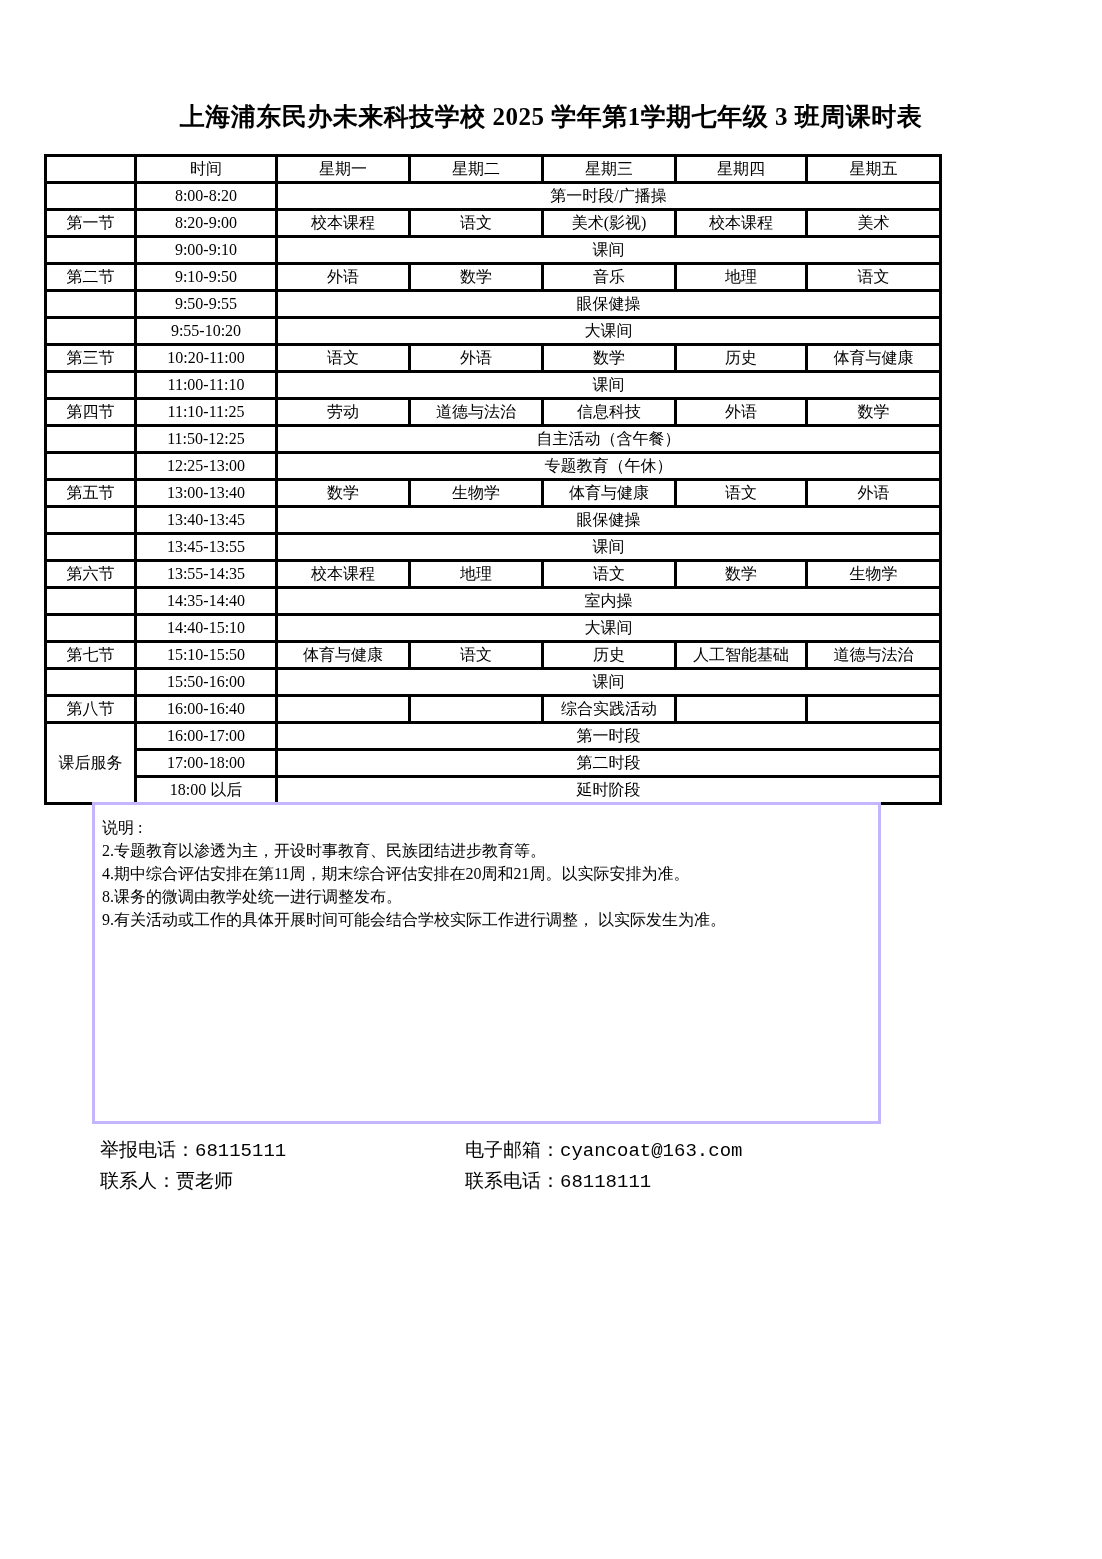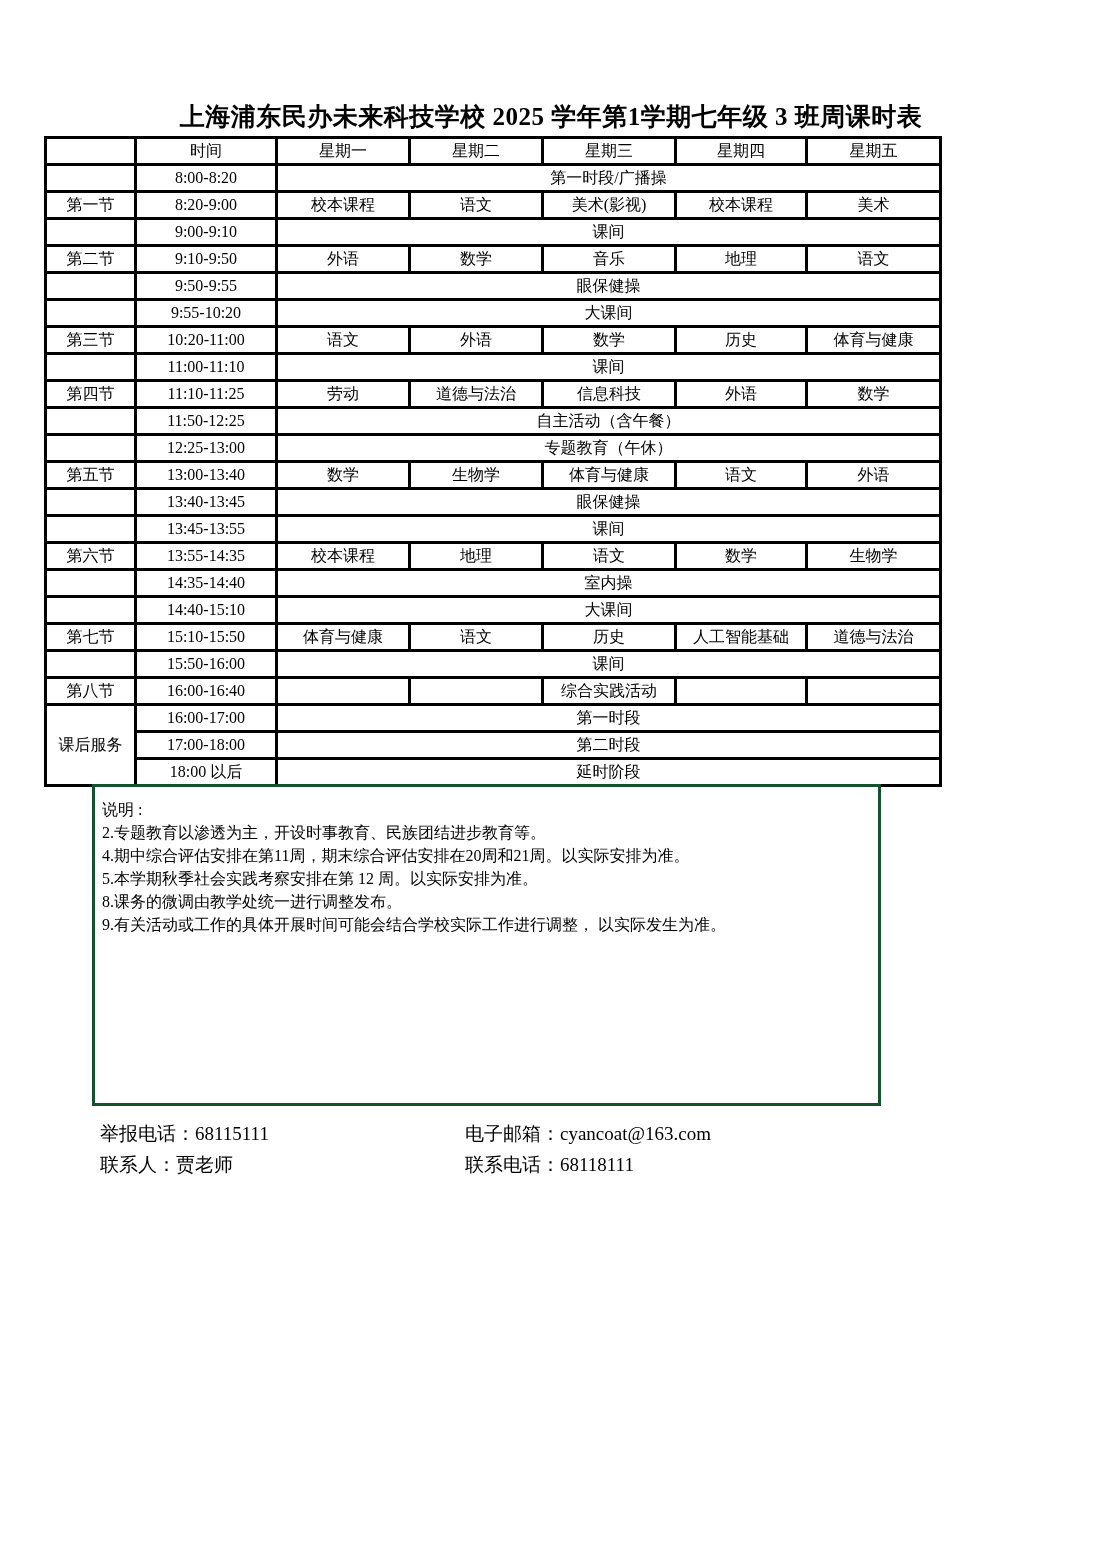--- a/index.html
+++ b/index.html
@@ -10,21 +10,21 @@
   }
   .page {
     position: relative;
     width: 1102px; height: 1559px;
     box-sizing: border-box;
     padding-top: 100px;
     background: #fff;
     overflow: hidden;
   }
   .doc-title {
-    margin: 0 0 3px 0;
+    margin: 0 0 21px 0;
     text-align: center;
     font-size: 25px;
     font-weight: bold;
     letter-spacing: 0.5px;
   }
   table.timetable {
     border-collapse: collapse;
     table-layout: fixed;
     margin-left: 44px;
   }
@@ -38,30 +38,31 @@
     padding: 0 2px;
     white-space: nowrap;
     overflow: hidden;
   }
   .notes-box {
     box-sizing: border-box;
     margin-left: 92px;
     margin-top: -3px;
     width: 789px;
     height: 322px;
-    border: 3px solid #14532d;
+    border: 3px solid #c4b5fd;
     padding: 11px 10px 0 7px;
   }
   .notes-box .note-line {
     font-size: 16px;
     line-height: 23px;
   }
   .contact-block {
     margin: 12px 0 0 100px;
     font-size: 19px;
+    font-family: Liberation Mono, monospace;
   }
   .contact-row {
     display: grid;
     grid-template-columns: 365px auto;
     line-height: 31px;
   }
 </style>
 </head>
 <body>
 
@@ -237,21 +238,20 @@
           <td colspan="5">延时阶段</td>
         </tr>
       </tbody>
   </table>
 
   <div class="notes-box">
     <div class="note-line">说明 :</div>
     <div>
         <div class="note-line">2.专题教育以渗透为主，开设时事教育、民族团结进步教育等。</div>
         <div class="note-line">4.期中综合评估安排在第11周，期末综合评估安排在20周和21周。以实际安排为准。</div>
-        <div class="note-line">5.本学期秋季社会实践考察安排在第 12 周。以实际安排为准。</div>
         <div class="note-line">8.课务的微调由教学处统一进行调整发布。</div>
         <div class="note-line">9.有关活动或工作的具体开展时间可能会结合学校实际工作进行调整， 以实际发生为准。</div>
       </div>
   </div>
 
   <div class="contact-block">
     <div class="contact-row">
       <div><span>举报电话：</span><span>68115111</span></div>
       <div><span>电子邮箱：</span><span>cyancoat@163.com</span></div>
     </div>

